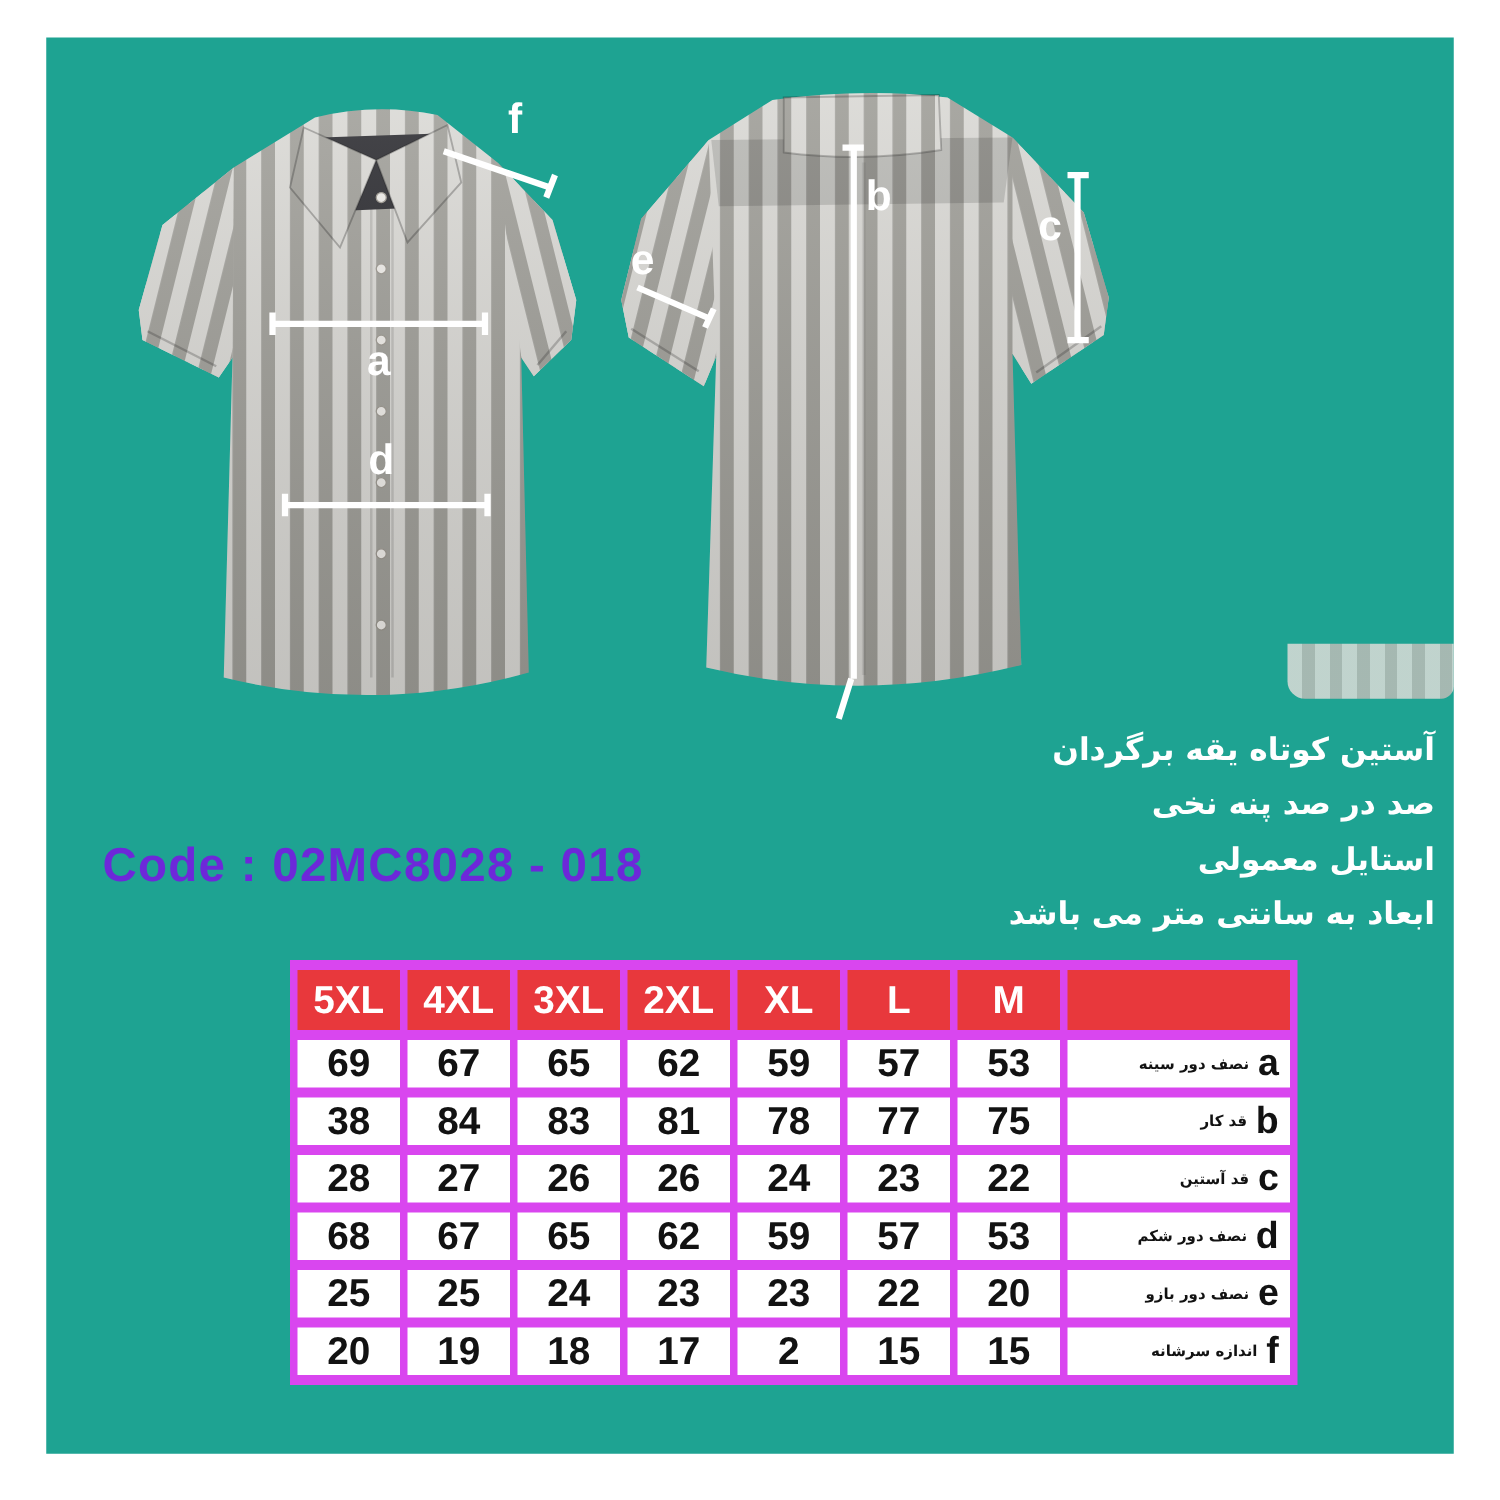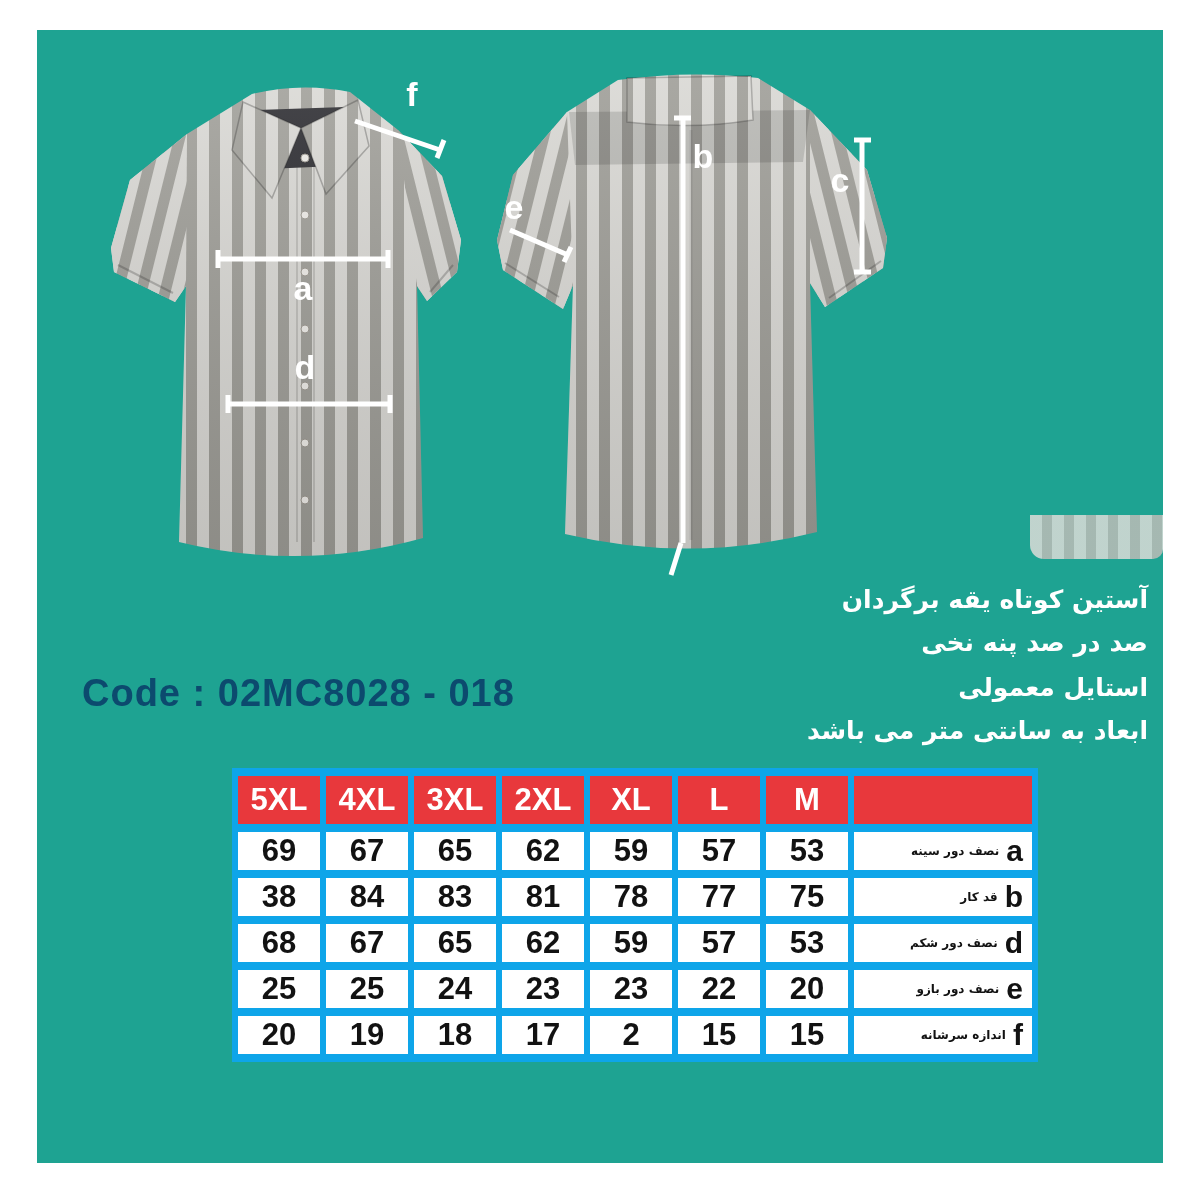--- a/index.html
+++ b/index.html
@@ -12,30 +12,30 @@
 
   
   .fa{font-family:"DejaVu Sans",sans-serif;color:#ffffff;direction:rtl;text-align:right;white-space:nowrap;}
   #product-title{right:50px;top:526px;font-size:35px;font-weight:bold;line-height:1.1;}
   .feature{right:52px;font-size:25px;font-weight:bold;line-height:1.1;}
   #feature-0{top:586px;}
   #feature-1{top:629px;}
   #feature-2{top:674px;}
   #feature-3{top:717px;}
 
-  #product-code{left:82px;top:672px;color:#0c4a6e;font-size:38px;font-weight:bold;
+  #product-code{left:82px;top:672px;color:#6d28d9;font-size:38px;font-weight:bold;
                 letter-spacing:1px;white-space:nowrap;}
 
   
   #fabric-scrap{left:1030px;top:515px;width:133px;height:44px;border-radius:0 0 10px 14px;
     background:repeating-linear-gradient(90deg,#dddcd8 0 12px,#bdbcb7 12px 22px);opacity:.85;}
 
   
   #size-table-wrap{left:232px;top:768px;}
-  table#size-table{border-collapse:separate;border-spacing:6px 8px;background:#0ea5e9;}
+  table#size-table{border-collapse:separate;border-spacing:6px 8px;background:#d946ef;}
   #size-table th,#size-table td{margin:0;padding:0;}
   #size-table th.size-h{width:82px;height:48px;background:#E8383C;color:#ffffff;
       font-size:31px;font-weight:bold;text-align:center;vertical-align:middle;}
   #size-table th.label-h{width:178px;height:48px;background:#E8383C;}
   #size-table td.val{width:82px;height:38px;background:#ffffff;color:#121212;
       font-size:31px;font-weight:bold;text-align:center;vertical-align:middle;}
   #size-table td.mlabel{width:178px;height:38px;background:#ffffff;}
   .mlabel-inner{display:flex;flex-direction:row;justify-content:flex-start;align-items:center;
       direction:rtl;gap:7px;padding:0 9px;height:100%;}
   .mletter{font-family:"Liberation Sans",sans-serif;font-size:30px;font-weight:bold;color:#121212;line-height:1;}
@@ -188,20 +188,35 @@
             <td class="val">77</td>
             <td class="val">75</td>
             <td class="mlabel">
               <div class="mlabel-inner">
                 <span class="mletter">b</span>
                 <span class="mtext">قد کار</span>
               </div>
             </td>
           </tr>
           <tr>
+            <td class="val">28</td>
+            <td class="val">27</td>
+            <td class="val">26</td>
+            <td class="val">26</td>
+            <td class="val">24</td>
+            <td class="val">23</td>
+            <td class="val">22</td>
+            <td class="mlabel">
+              <div class="mlabel-inner">
+                <span class="mletter">c</span>
+                <span class="mtext">قد آستین</span>
+              </div>
+            </td>
+          </tr>
+          <tr>
             <td class="val">68</td>
             <td class="val">67</td>
             <td class="val">65</td>
             <td class="val">62</td>
             <td class="val">59</td>
             <td class="val">57</td>
             <td class="val">53</td>
             <td class="mlabel">
               <div class="mlabel-inner">
                 <span class="mletter">d</span>

